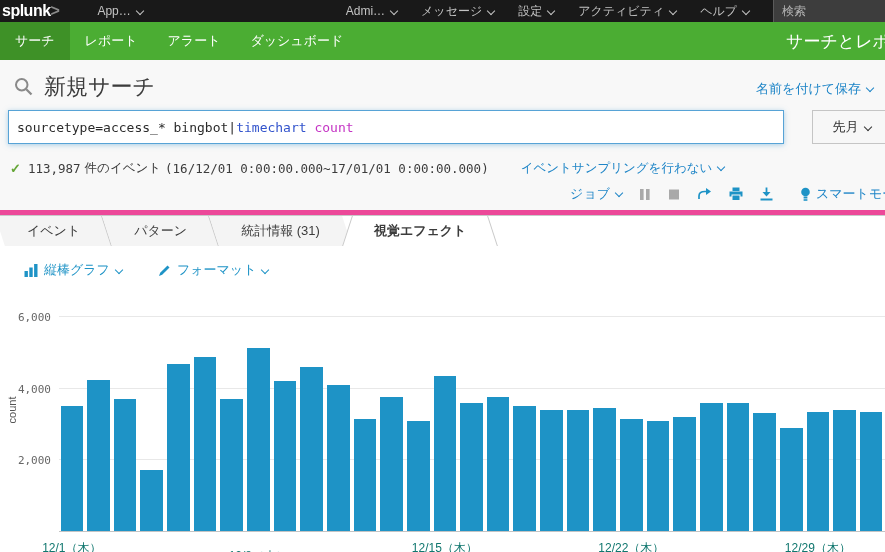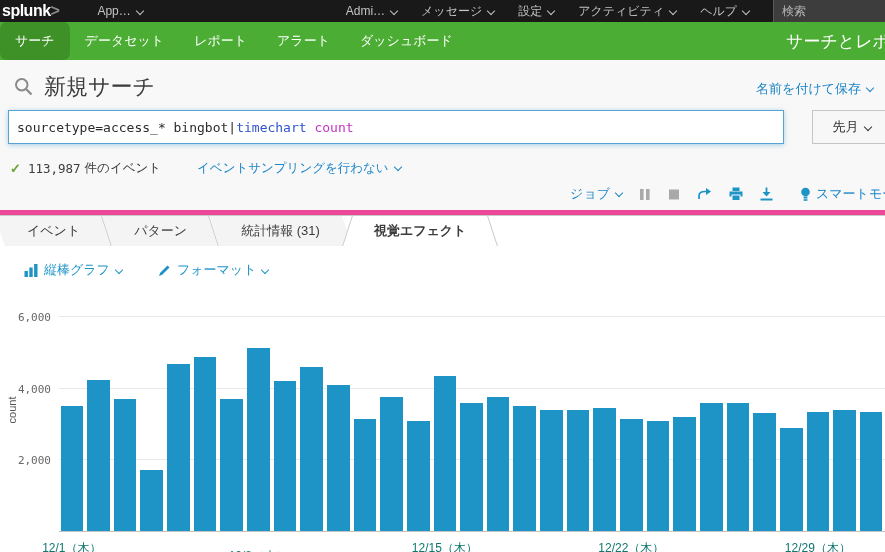--- a/index.html
+++ b/index.html
@@ -17,21 +17,21 @@
   .tb-item{display:flex;align-items:center;cursor:pointer;white-space:nowrap;}
   .tb-app{margin-left:38px;text-align:right;}
   .tb-right{margin-left:auto;display:flex;align-items:center;gap:24px;height:100%;}
   .tb-search{width:112px;height:22px;background:#3d3d3d;border:none;border-left:1px solid #5a5a5a;
              color:#b5b5b5;font-size:12px;padding:0 8px;box-sizing:border-box;outline:none;
              font-family:"Liberation Sans",sans-serif;}
   .tb-search::placeholder{color:#b5b5b5;opacity:1;}
   
   .navbar{height:38px;background:#4bad33;display:flex;align-items:stretch;position:relative;
           overflow:hidden;}
-  .nav-item{padding:0 15px;display:flex;align-items:center;color:#fff;font-size:13px;cursor:pointer;border-radius:7px;}
+  .nav-item{padding:0 15px;display:flex;align-items:center;color:#fff;font-size:13px;cursor:pointer;}
   .nav-item.active{background:#3e9127;}
   .nav-apptitle{position:absolute;left:786px;top:50%;transform:translateY(-50%);color:#fff;
                 font-size:17px;white-space:nowrap;}
   
   .header-section{background:#f8f8f8;height:150px;position:relative;border-bottom:6px solid #ec4899;}
   .title-row{display:flex;align-items:center;padding:12px 14px 8px 14px;}
   .page-title{font-size:22px;color:#3c3c3c;margin-left:10px;}
   .save-as{position:absolute;right:12px;top:20px;color:#1e85c7;font-size:13px;cursor:pointer;}
   .search-row{position:relative;height:38px;}
   .querybox{position:absolute;left:8px;width:776px;height:34px;background:#fff;
@@ -116,23 +116,20 @@
       </div>
     <input class="tb-search" placeholder="検索" style="">
   </div>
 </div>
 
 <div class="navbar">
   <div class="nav-item active">
       <span>サーチ</span>
     </div>
   <div class="nav-item">
-      <span>データセット</span>
-    </div>
-  <div class="nav-item">
       <span>レポート</span>
     </div>
   <div class="nav-item">
       <span>アラート</span>
     </div>
   <div class="nav-item">
       <span>ダッシュボード</span>
     </div>
   <div class="nav-apptitle">サーチとレポート</div>
 </div>
@@ -154,20 +151,21 @@
     <div class="timebtn">
         <span>先月</span>
         <span class="chev"></span>
       </div>
   </div>
 
   <div class="events-row">
     <span class="check">✓</span>
     <span class="evt-count mono">113,987</span>
     <span class="evt-suffix">件のイベント</span>
+    <span class="evt-range mono">(16/12/01 0:00:00.000~17/01/01 0:00:00.000)</span>
     <span class="sampling-link"><span>イベントサンプリングを行わない</span><span class="chev"></span></span>
   </div>
 
   <div class="job-row">
     <div class="job-cluster">
       <span class="job-label"><span>ジョブ</span><span class="chev"></span></span>
       <span class="icon-btn">
           <svg width="12" height="13" viewBox="0 0 12 13">
             <rect x="1" y="1" width="3.6" height="11" fill="#a9a9a9"></rect>
             <rect x="7" y="1" width="3.6" height="11" fill="#a9a9a9"></rect>

